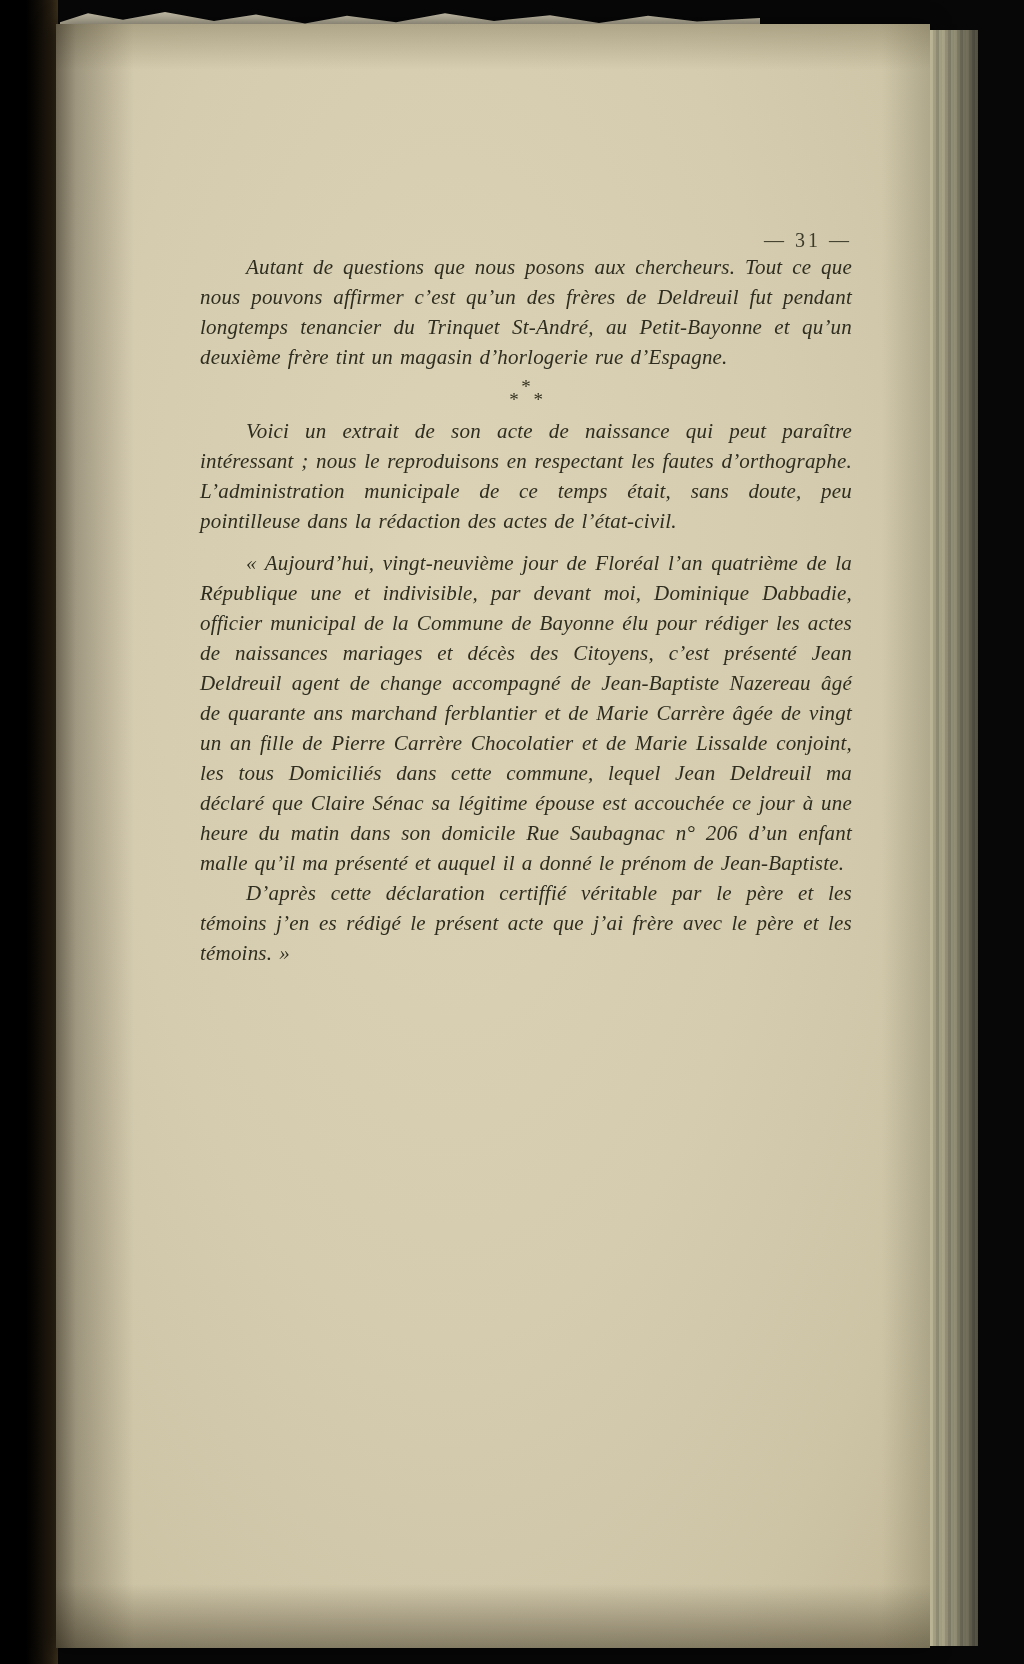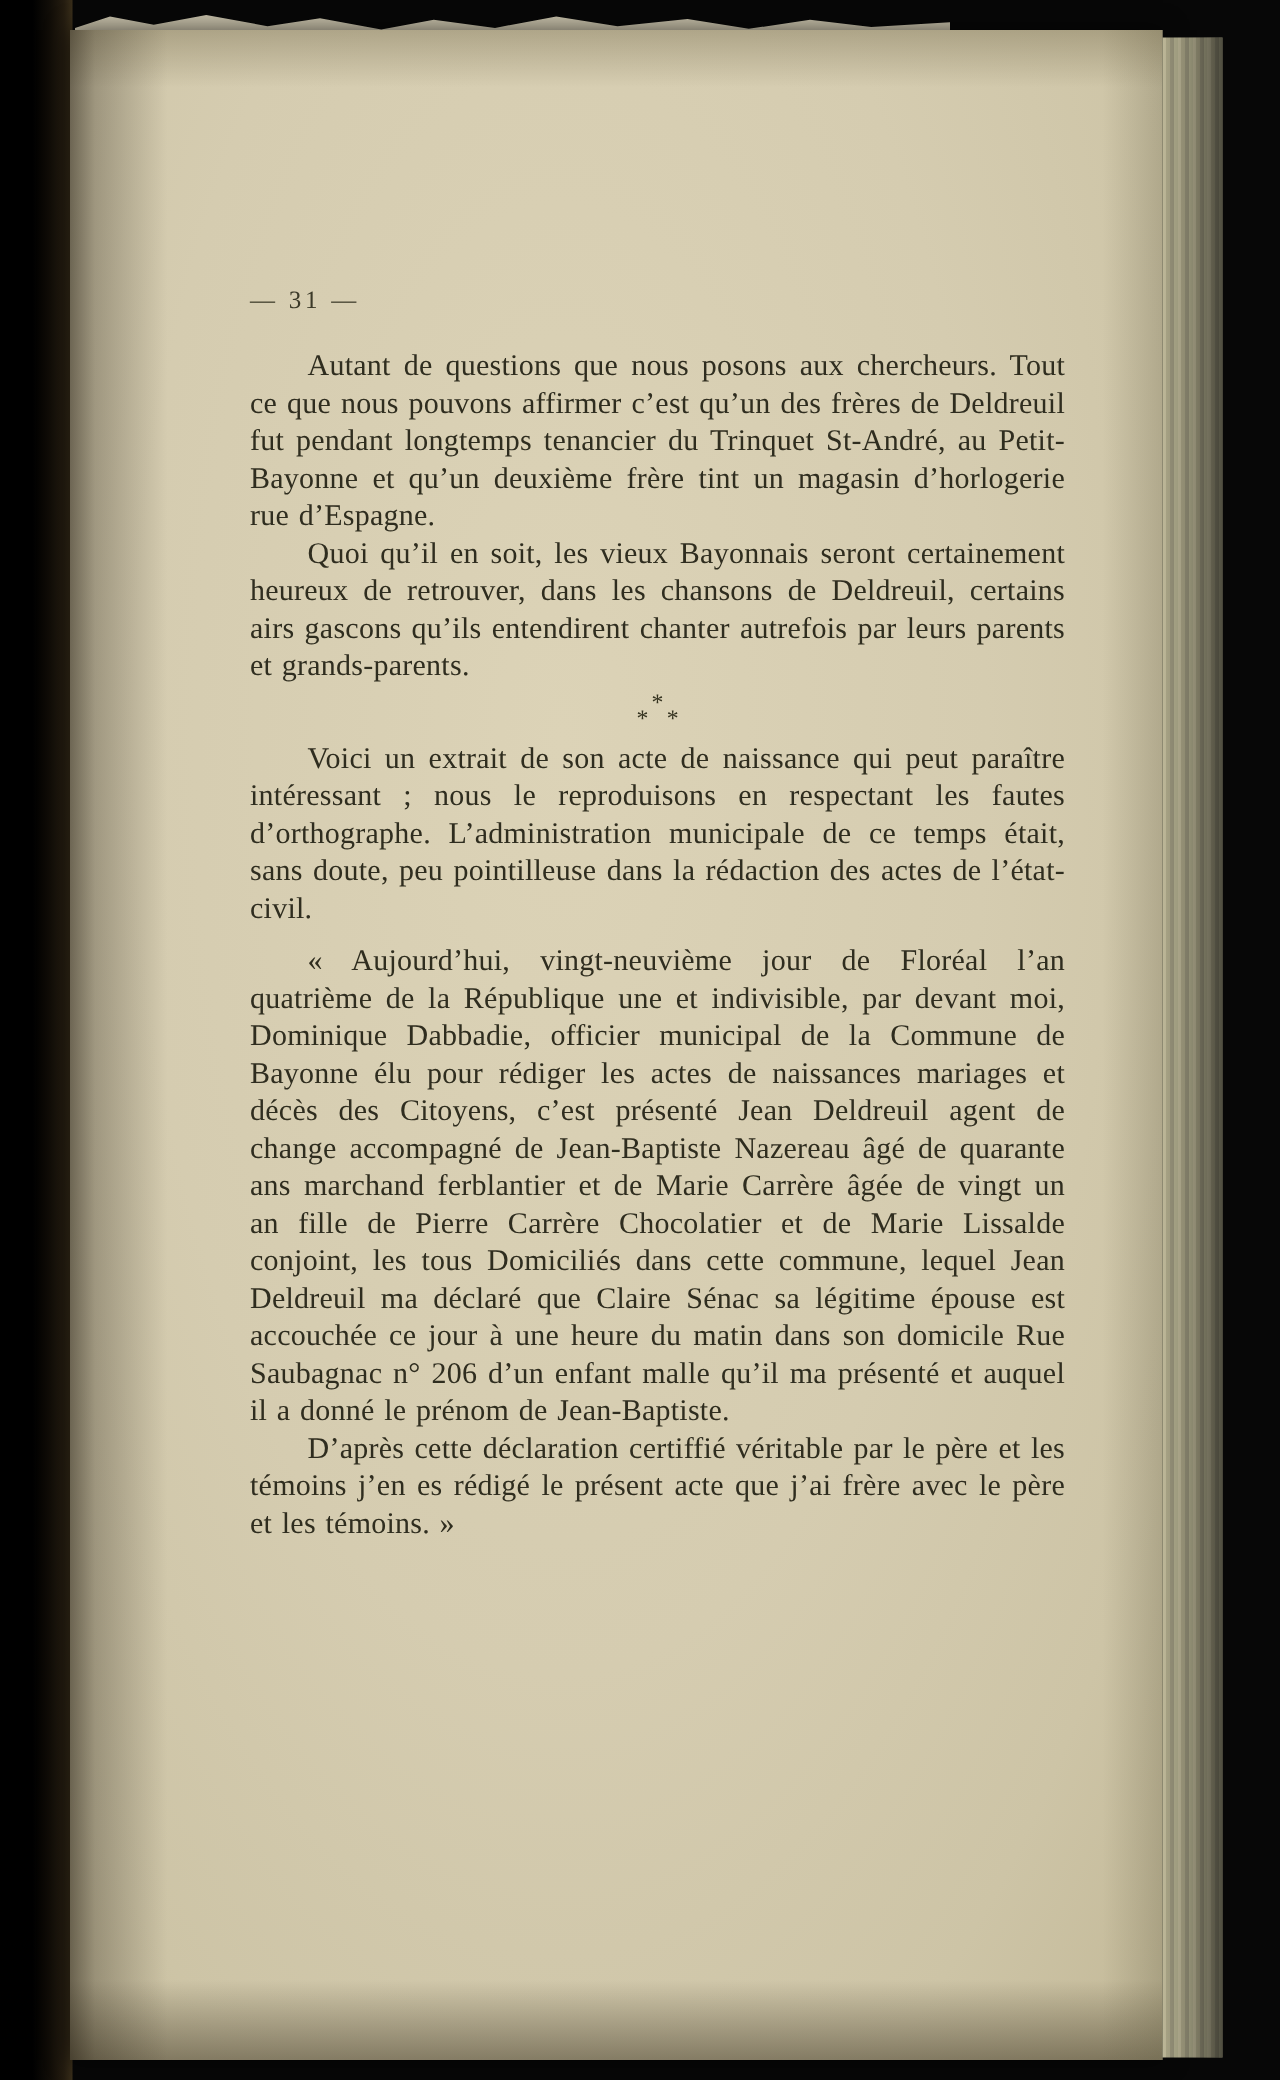--- a/index.html
+++ b/index.html
@@ -65,34 +65,34 @@
   }
   
   .text-block {
     position: absolute;
     left: 144px;
     top: 205px;
     width: 652px;
     color: #2f2d1f;
   }
   .page-number {
-    text-align: left;
+    text-align: right;
     font-size: 20px;
     letter-spacing: 3px;
     color: #3c3a29;
-    margin-bottom: 26px;
   }
   .para {
     margin: 0;
-    font-size: 24px;
+    font-size: 21px;
     line-height: 30px;
     text-align: justify;
     text-indent: 46px;
     word-spacing: 1.5px;
     letter-spacing: 0.2px;
+    font-style: italic;
   }
   .para.space-before {
     margin-top: 12px;
   }
   .asterism {
     text-align: center;
     margin: 8px 0 10px 0;
     color: #34321f;
   }
   .asterism span {
@@ -114,21 +114,20 @@
 
   <div class="deckle"></div>
 
   <div class="paper">
     <div class="text-block">
 
       <div class="page-number">— 31 —</div>
 
       <p class="para">Autant de questions que nous posons aux chercheurs. Tout ce que nous pouvons affirmer c’est qu’un des frères de Deldreuil fut pendant longtemps tenancier du Trinquet St-André, au Petit-Bayonne et qu’un deuxième frère tint un magasin d’horlogerie rue d’Espagne.</p>
 
-      <p class="para">Quoi qu’il en soit, les vieux Bayonnais seront certainement heureux de retrouver, dans les chansons de Deldreuil, certains airs gascons qu’ils entendirent chanter autrefois par leurs parents et grands-parents.</p>
 
       <div class="asterism">
         <span class="top-star">*</span>
         <span class="bottom-stars">* *</span>
       </div>
 
 
       <p class="para">Voici un extrait de son acte de naissance qui peut paraître intéressant ; nous le reproduisons en respectant les fautes d’orthographe. L’administration municipale de ce temps était, sans doute, peu pointilleuse dans la rédaction des actes de l’état-civil.</p>
 
       <p class="para space-before">« Aujourd’hui, vingt-neuvième jour de Floréal l’an quatrième de la République une et indivisible, par devant moi, Dominique Dabbadie, officier municipal de la Commune de Bayonne élu pour rédiger les actes de naissances mariages et décès des Citoyens, c’est présenté Jean Deldreuil agent de change accompagné de Jean-Baptiste Nazereau âgé de quarante ans marchand ferblantier et de Marie Carrère âgée de vingt un an fille de Pierre Carrère Chocolatier et de Marie Lissalde conjoint, les tous Domiciliés dans cette commune, lequel Jean Deldreuil ma déclaré que Claire Sénac sa légitime épouse est accouchée ce jour à une heure du matin dans son domicile Rue Saubagnac n° 206 d’un enfant malle qu’il ma présenté et auquel il a donné le prénom de Jean-Baptiste.</p>

